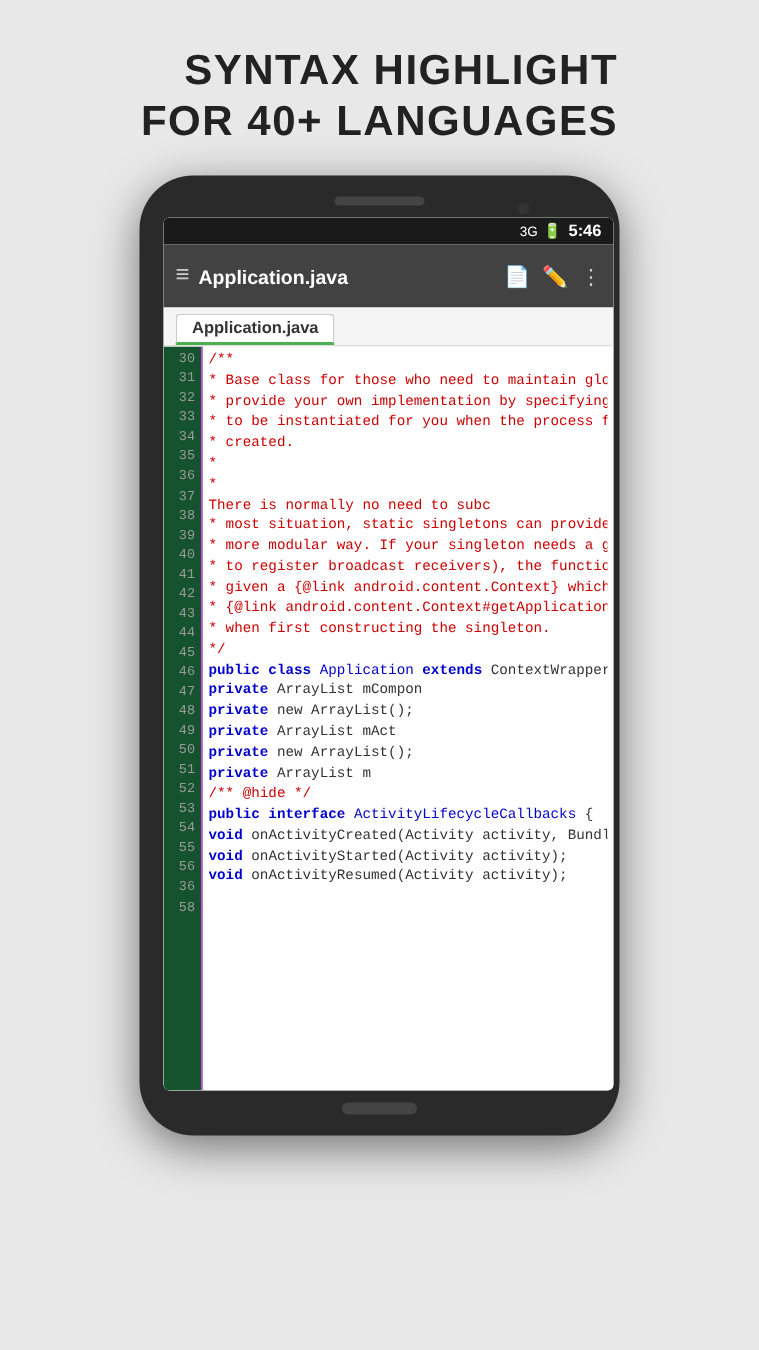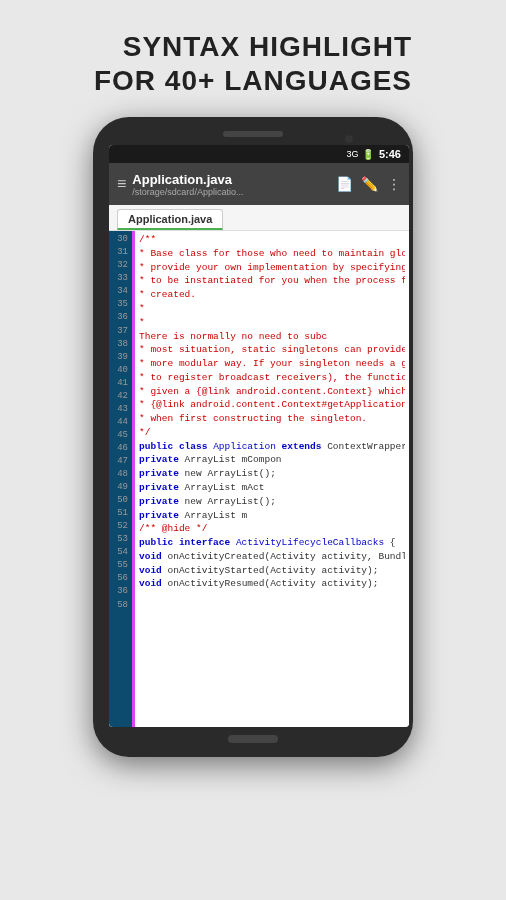--- a/index.html
+++ b/index.html
@@ -154,25 +154,25 @@
       flex: 1;
       overflow: hidden;
       font-family: 'Courier New', monospace;
       font-size: 9.5px;
       line-height: 1.45;
       background: #fff;
       display: flex;
     }
 
     .line-numbers {
-      background: #0c4a6e;
+      background: #14532d;
       color: #999;
       padding: 2px 4px 18px 4px;
       text-align: right;
-      border-right: 3px solid #d946ef;
+      border-right: 1px solid #d946ef;
       min-width: 26px;
       user-select: none;
       font-size: 9px;
       line-height: 1.45;
     }
 
     .code-content {
       flex: 1;
       padding: 2px 4px;
       overflow: hidden;
@@ -218,21 +218,20 @@
     <div class="status-bar">
       <span class="signal">3G</span>
       <span>🔋</span>
       <span class="time">5:46</span>
     </div>
 
     <div class="toolbar">
       <span class="toolbar-menu-icon">≡</span>
       <div class="toolbar-title-block">
         <div class="toolbar-filename">Application.java</div>
-        <div class="toolbar-path">/storage/sdcard/Applicatio...</div>
       </div>
       <div class="toolbar-actions">
         <span class="toolbar-icon">📄</span>
         <span class="toolbar-icon">✏️</span>
         <span class="toolbar-icon">⋮</span>
       </div>
     </div>
 
     <div class="file-tab-bar">
       <div class="file-tab">Application.java</div>

